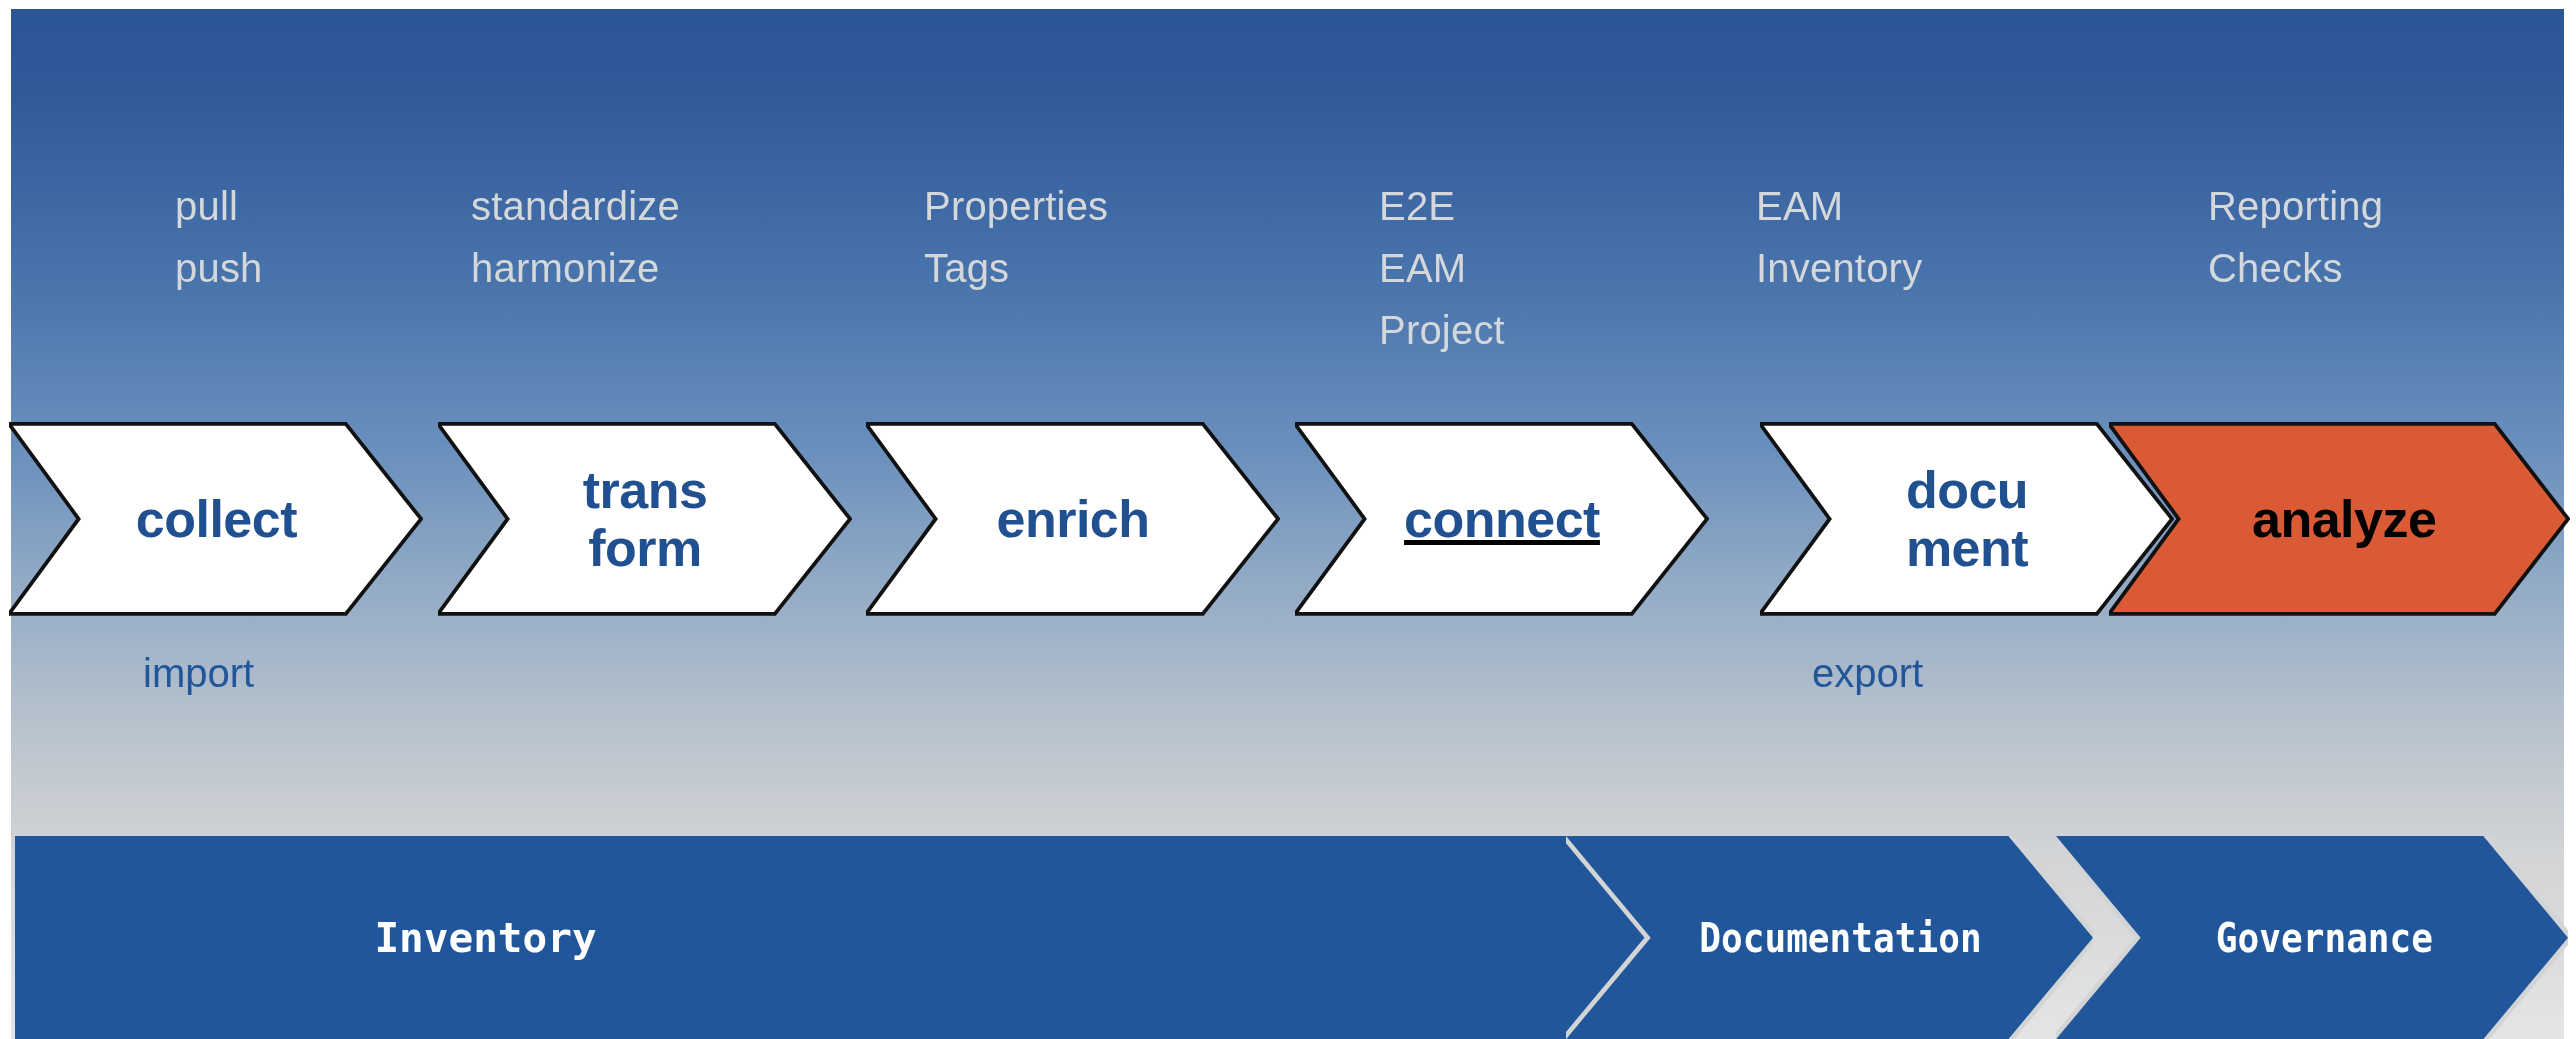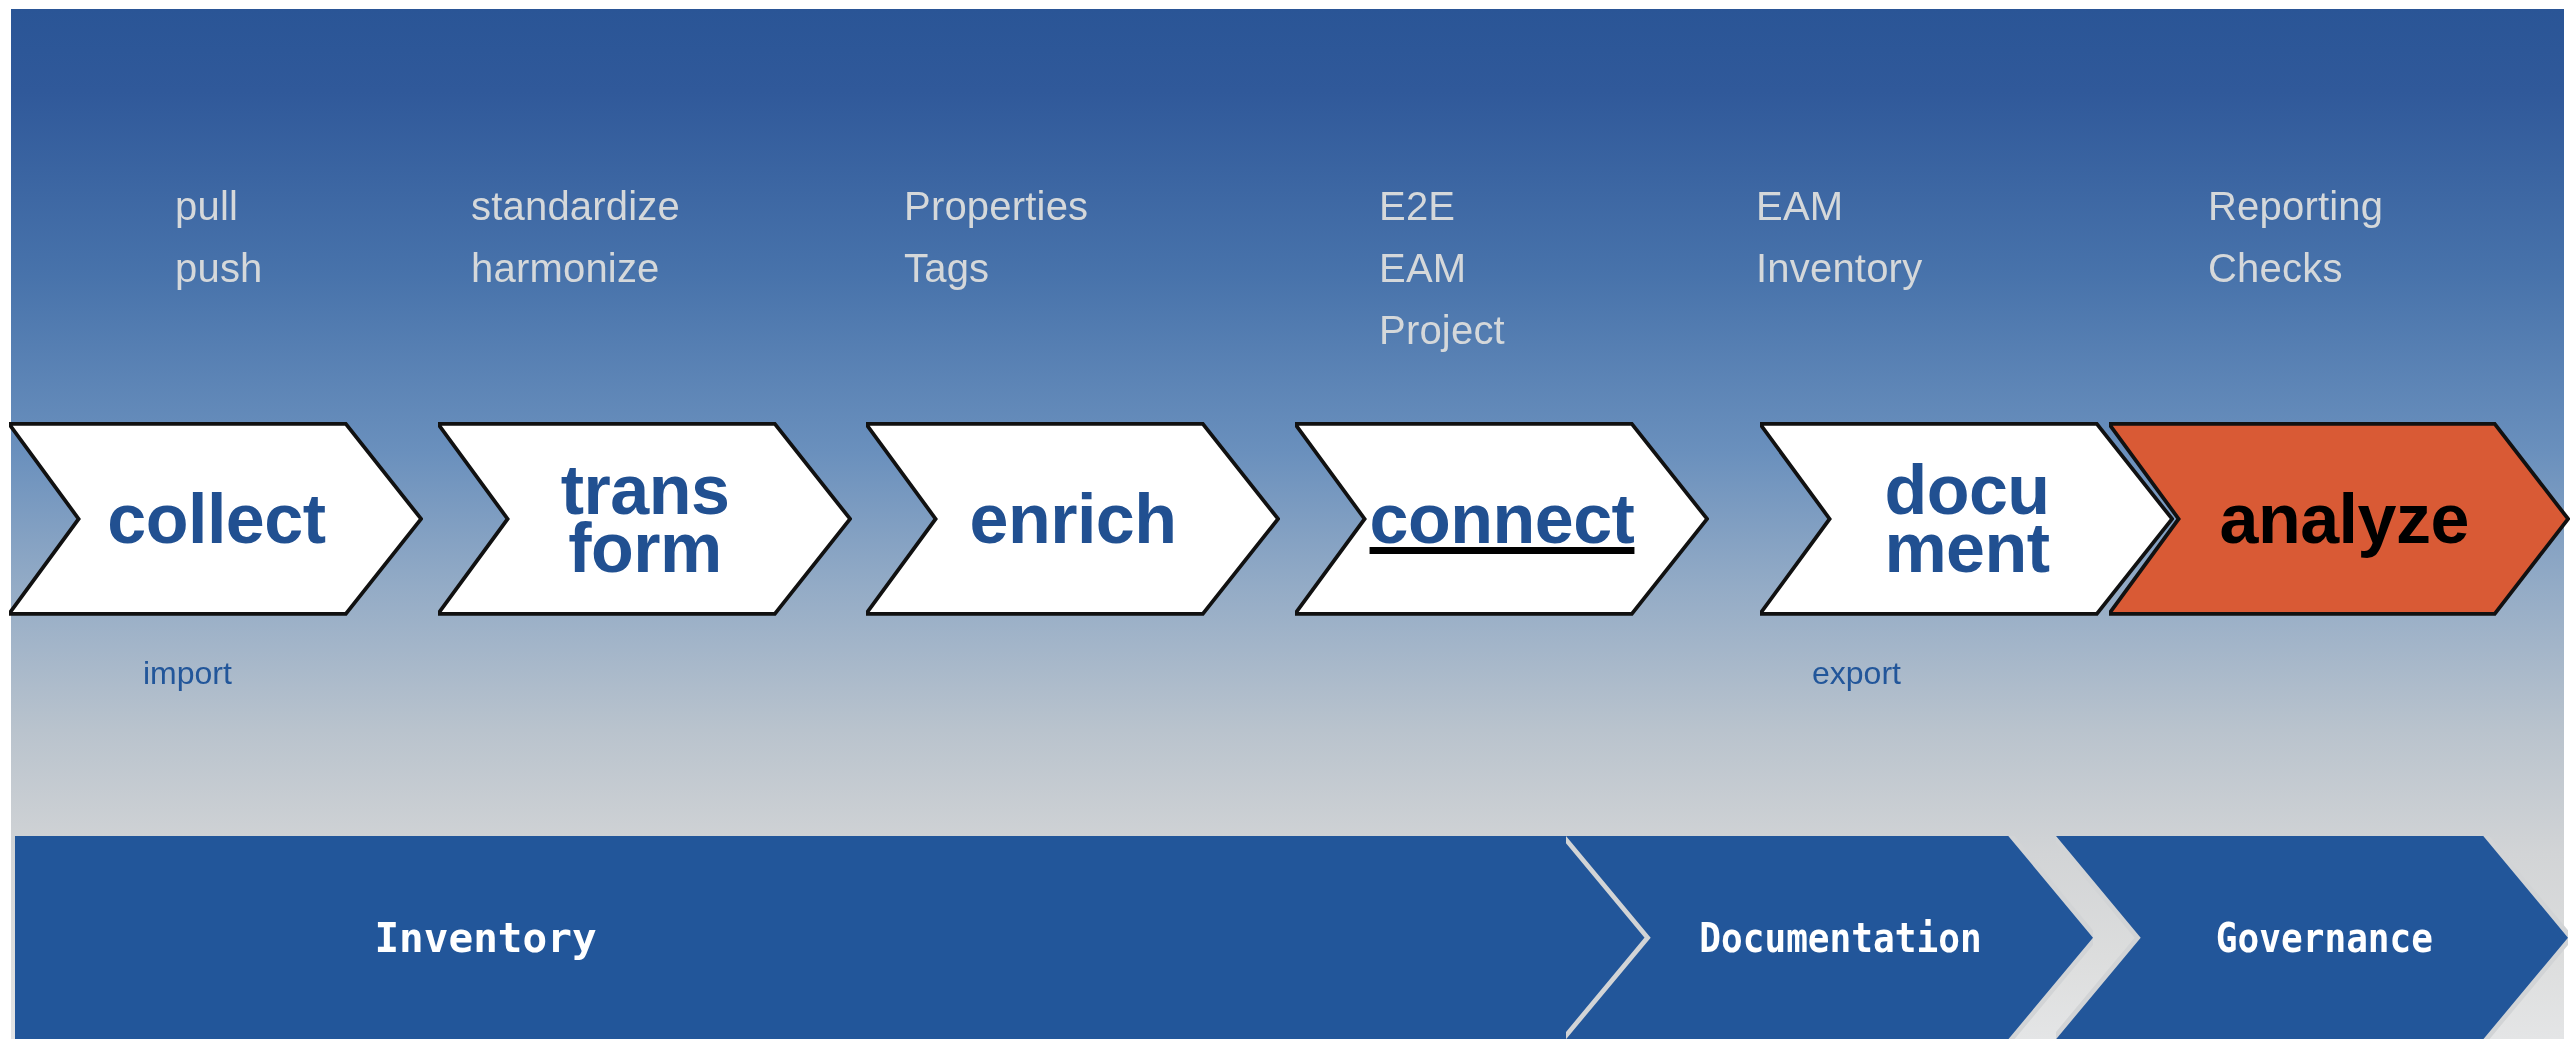--- a/index.html
+++ b/index.html
@@ -79,40 +79,40 @@
   }
   .chev .chev-shape {
     position: absolute;
     inset: 0;
   }
   .chev-label {
     position: relative;
     z-index: 2;
     text-align: center;
     font-weight: bold;
-    font-size: 70px;
+    font-size: 52px;
     line-height: 58px;
     letter-spacing: -0.5px;
   }
   .chev-white .chev-label { color: #215091; }
   .chev-accent .chev-label { color: #000000; }
 
   
   #io-row {
     position: absolute;
     left: 0;
     top: 621px;
     width: 2576px;
     height: 113px;
   }
   .io-label {
     position: absolute;
     top: 28px;
     color: #22569a;
-    font-size: 32px;
+    font-size: 40px;
     line-height: 49px;
     white-space: nowrap;
   }
 
   
   #bottom-band {
     position: absolute;
     left: 15px;
     top: 836px;
     width: 2553px;
@@ -153,21 +153,21 @@
     <div class="kw-col" style="left:175px;">
       <span class="kw-line">pull</span>
       <span class="kw-line">push</span>
     </div>
 
     <div class="kw-col" style="left:471px;">
       <span class="kw-line">standardize</span>
       <span class="kw-line">harmonize</span>
     </div>
 
-    <div class="kw-col" style="left:904px;">
+    <div class="kw-col" style="left:924px;">
       <span class="kw-line">Properties</span>
       <span class="kw-line">Tags</span>
     </div>
 
     <div class="kw-col" style="left:1379px;">
       <span class="kw-line">E2E</span>
       <span class="kw-line">EAM</span>
       <span class="kw-line">Project</span>
     </div>
 

